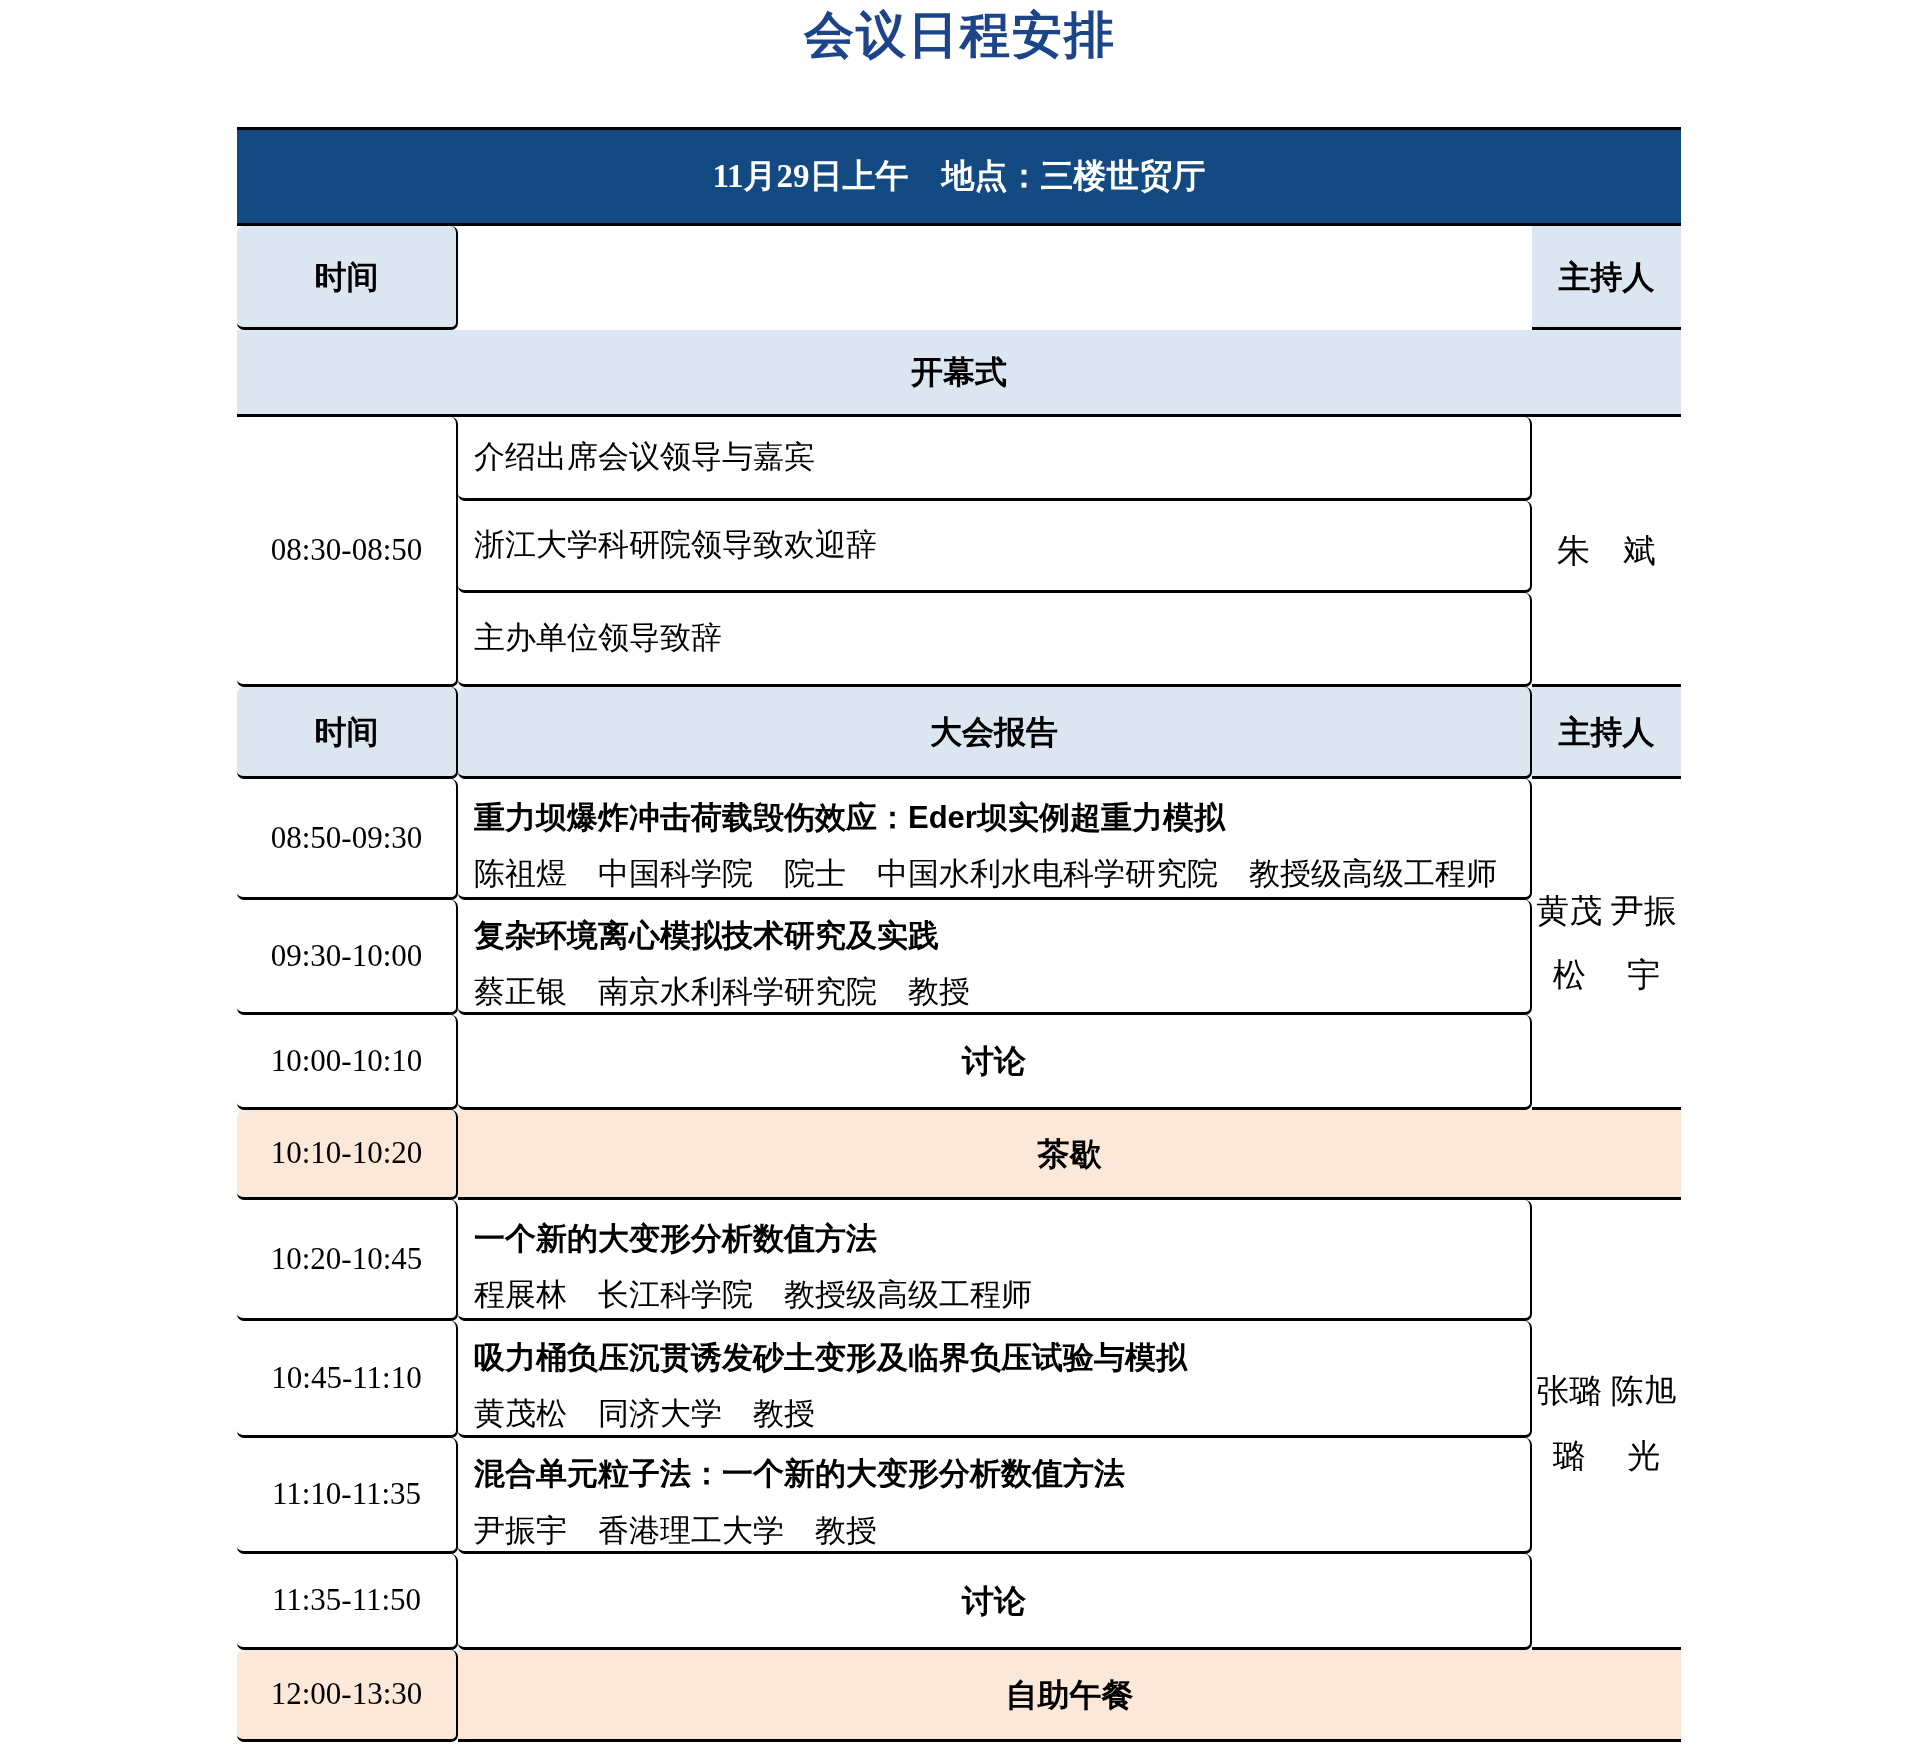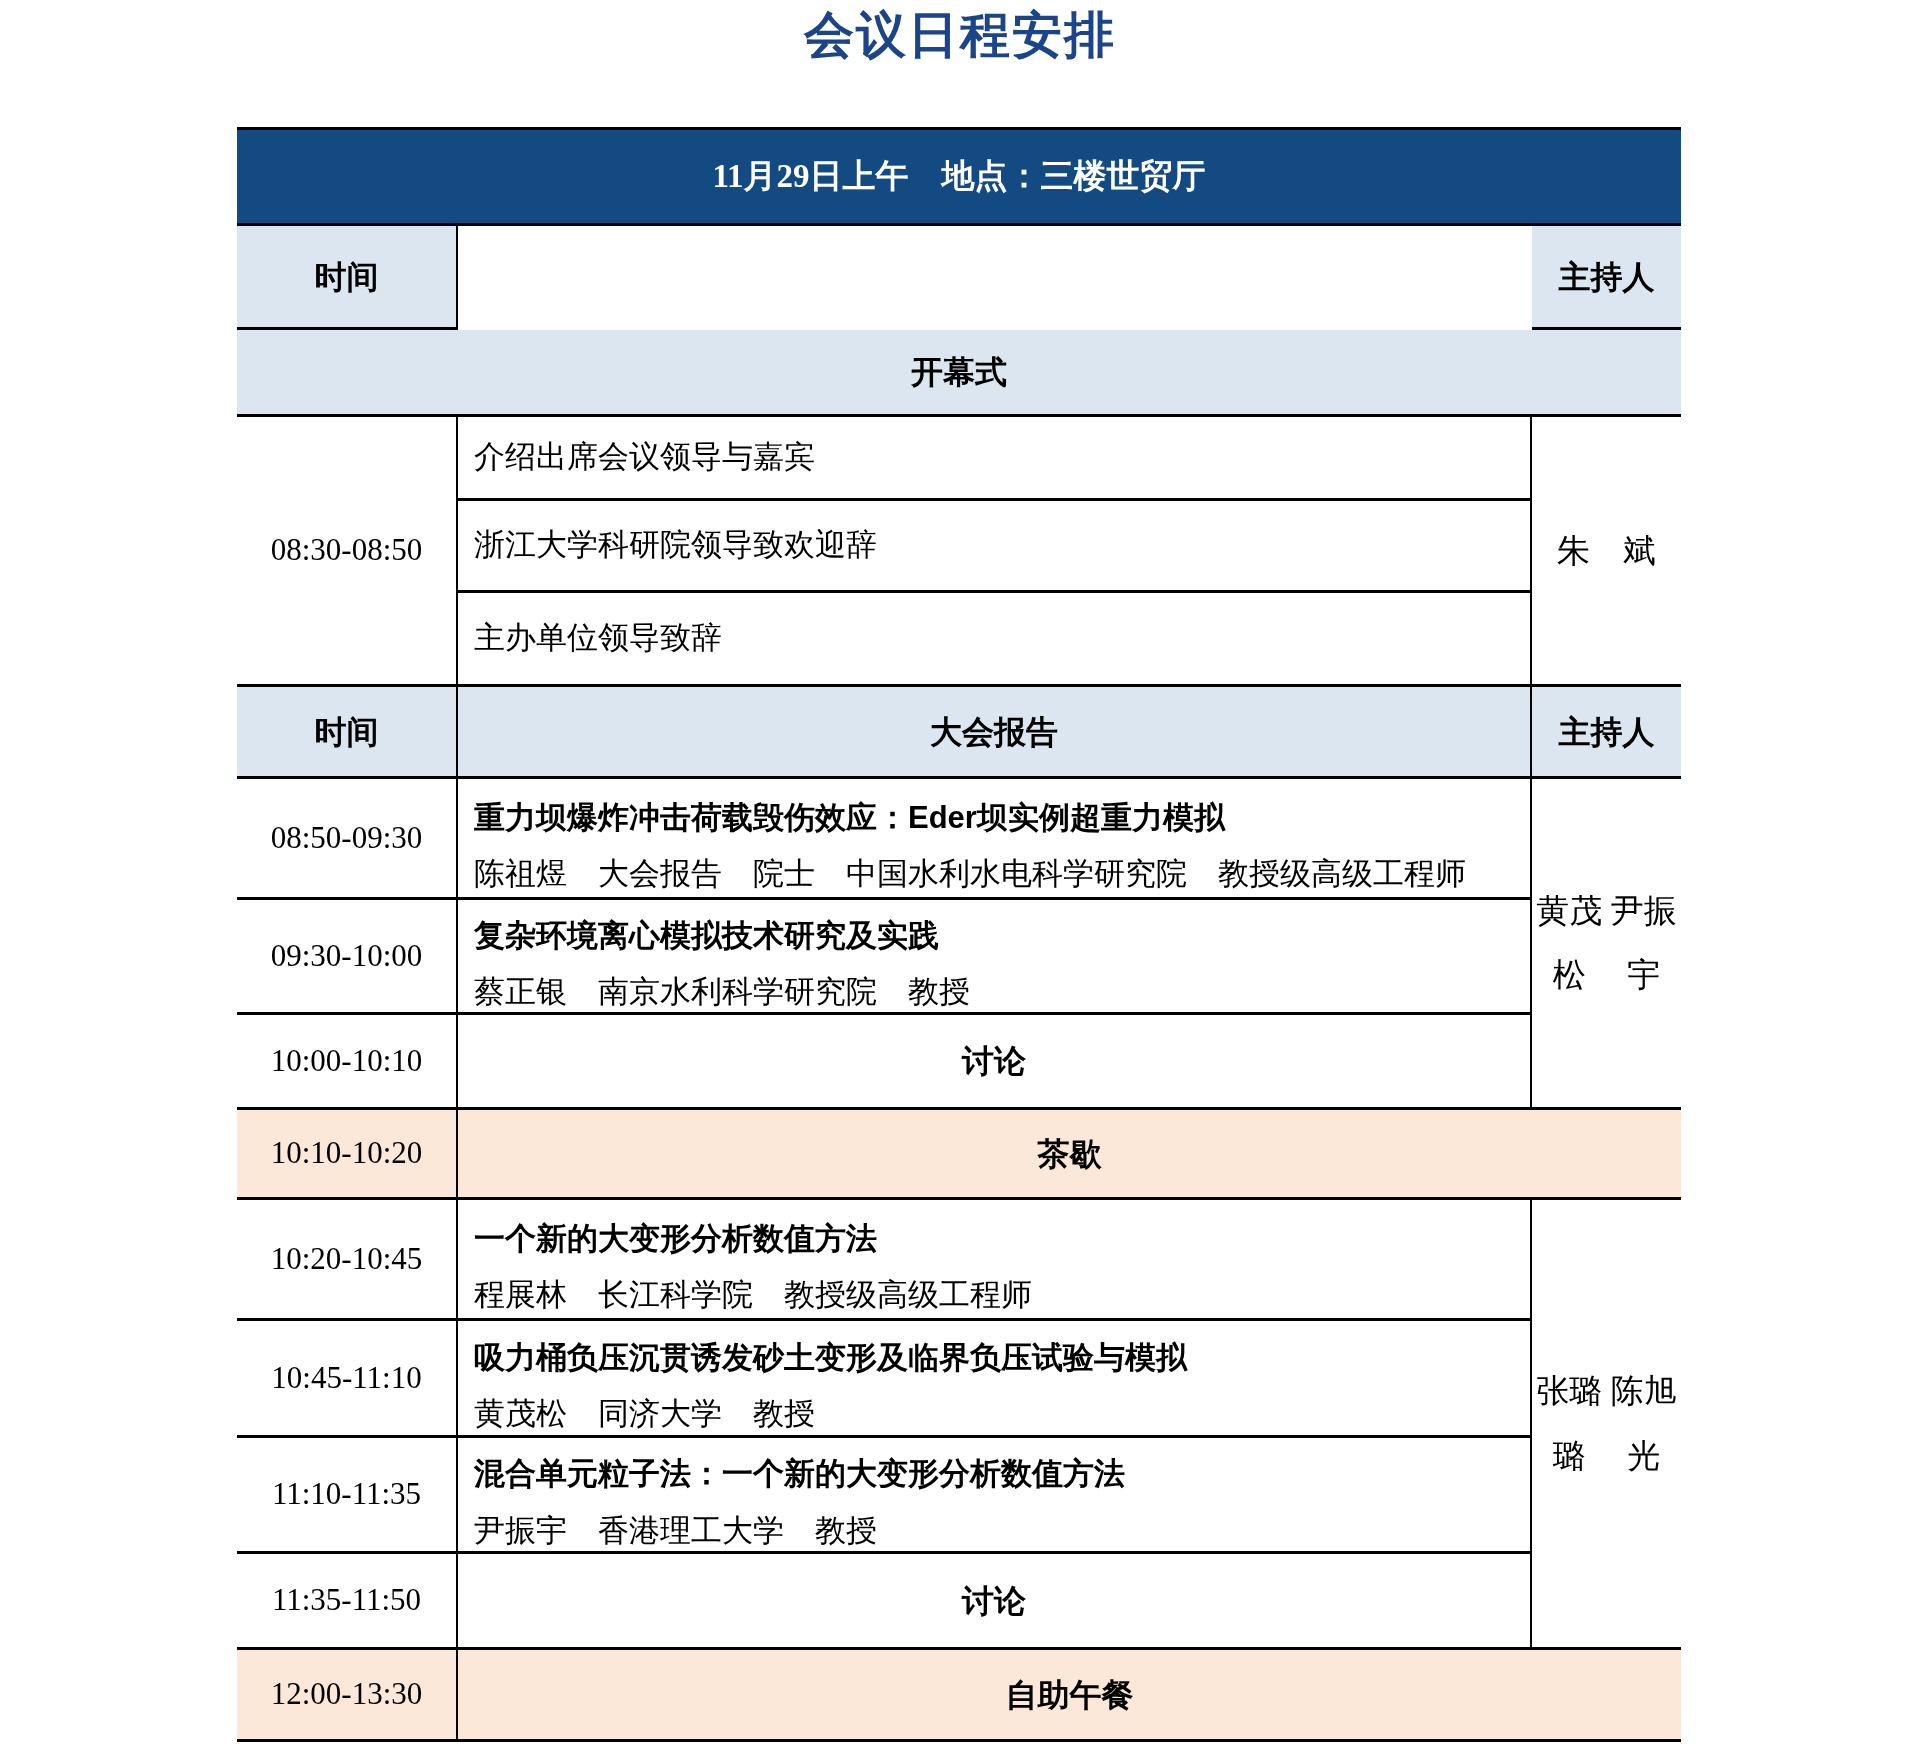--- a/index.html
+++ b/index.html
@@ -24,21 +24,21 @@
     display:grid;
     grid-template-columns:221px 1074px 149px;
     grid-template-rows:96px 104px 87px 84px 92px 94px 92px 121px 115px 95px 90px 121px 117px 116px 96px 92px;
     border-top:3px solid var(--line);
   }
   .cell{
     border-bottom:3px solid var(--line);
     display:flex;align-items:center;
     font-size:31px;line-height:1.25;
   }
-  .vline{border-right:2px solid var(--line);}
+  .vline{border-right:2px solid var(--line);border-radius:7px;}
   .center{justify-content:center;text-align:center;}
   .bg-blue{background:var(--bar-blue);color:#fff;}
   .bg-light{background:var(--light-blue);}
   .bg-peach{background:var(--peach);}
 
   .time{
     font-family:"Liberation Serif","DejaVu Serif",serif;
     font-size:31px;justify-content:center;text-align:center;
   }
   .hdr{font-size:32px;font-weight:bold;justify-content:center;}
@@ -85,21 +85,21 @@
   <div class="cell gc2 gr5 item vline">浙江大学科研院领导致欢迎辞</div>
   <div class="cell gc2 gr6 item vline">主办单位领导致辞</div>
 
   <div class="cell gc1 gr7 bg-light hdr vline">时间</div>
   <div class="cell gc2 gr7 bg-light hdr vline">大会报告</div>
   <div class="cell gc3 gr7 bg-light hdr">主持人</div>
 
   <div class="cell gc1 gr8 time vline">08:50-09:30</div>
   <div class="cell gc2 gr8 talk vline">
     <div class="talk-title">重力坝爆炸冲击荷载毁伤效应：Eder坝实例超重力模拟</div>
-    <div class="talk-speaker">陈祖煜　大会报告　院士　中国水利水电科学研究院　教授级高级工程师</div>
+    <div class="talk-speaker">陈祖煜　中国科学院　院士　中国水利水电科学研究院　教授级高级工程师</div>
   </div>
   <div class="cell gc3 gr8-10 hosts">
     <div class="host-name">黄茂松</div>
     <div class="host-name">尹振宇</div>
   </div>
 
   <div class="cell gc1 gr9 time vline">09:30-10:00</div>
   <div class="cell gc2 gr9 talk vline">
     <div class="talk-title">复杂环境离心模拟技术研究及实践</div>
     <div class="talk-speaker">蔡正银　南京水利科学研究院　教授</div>

